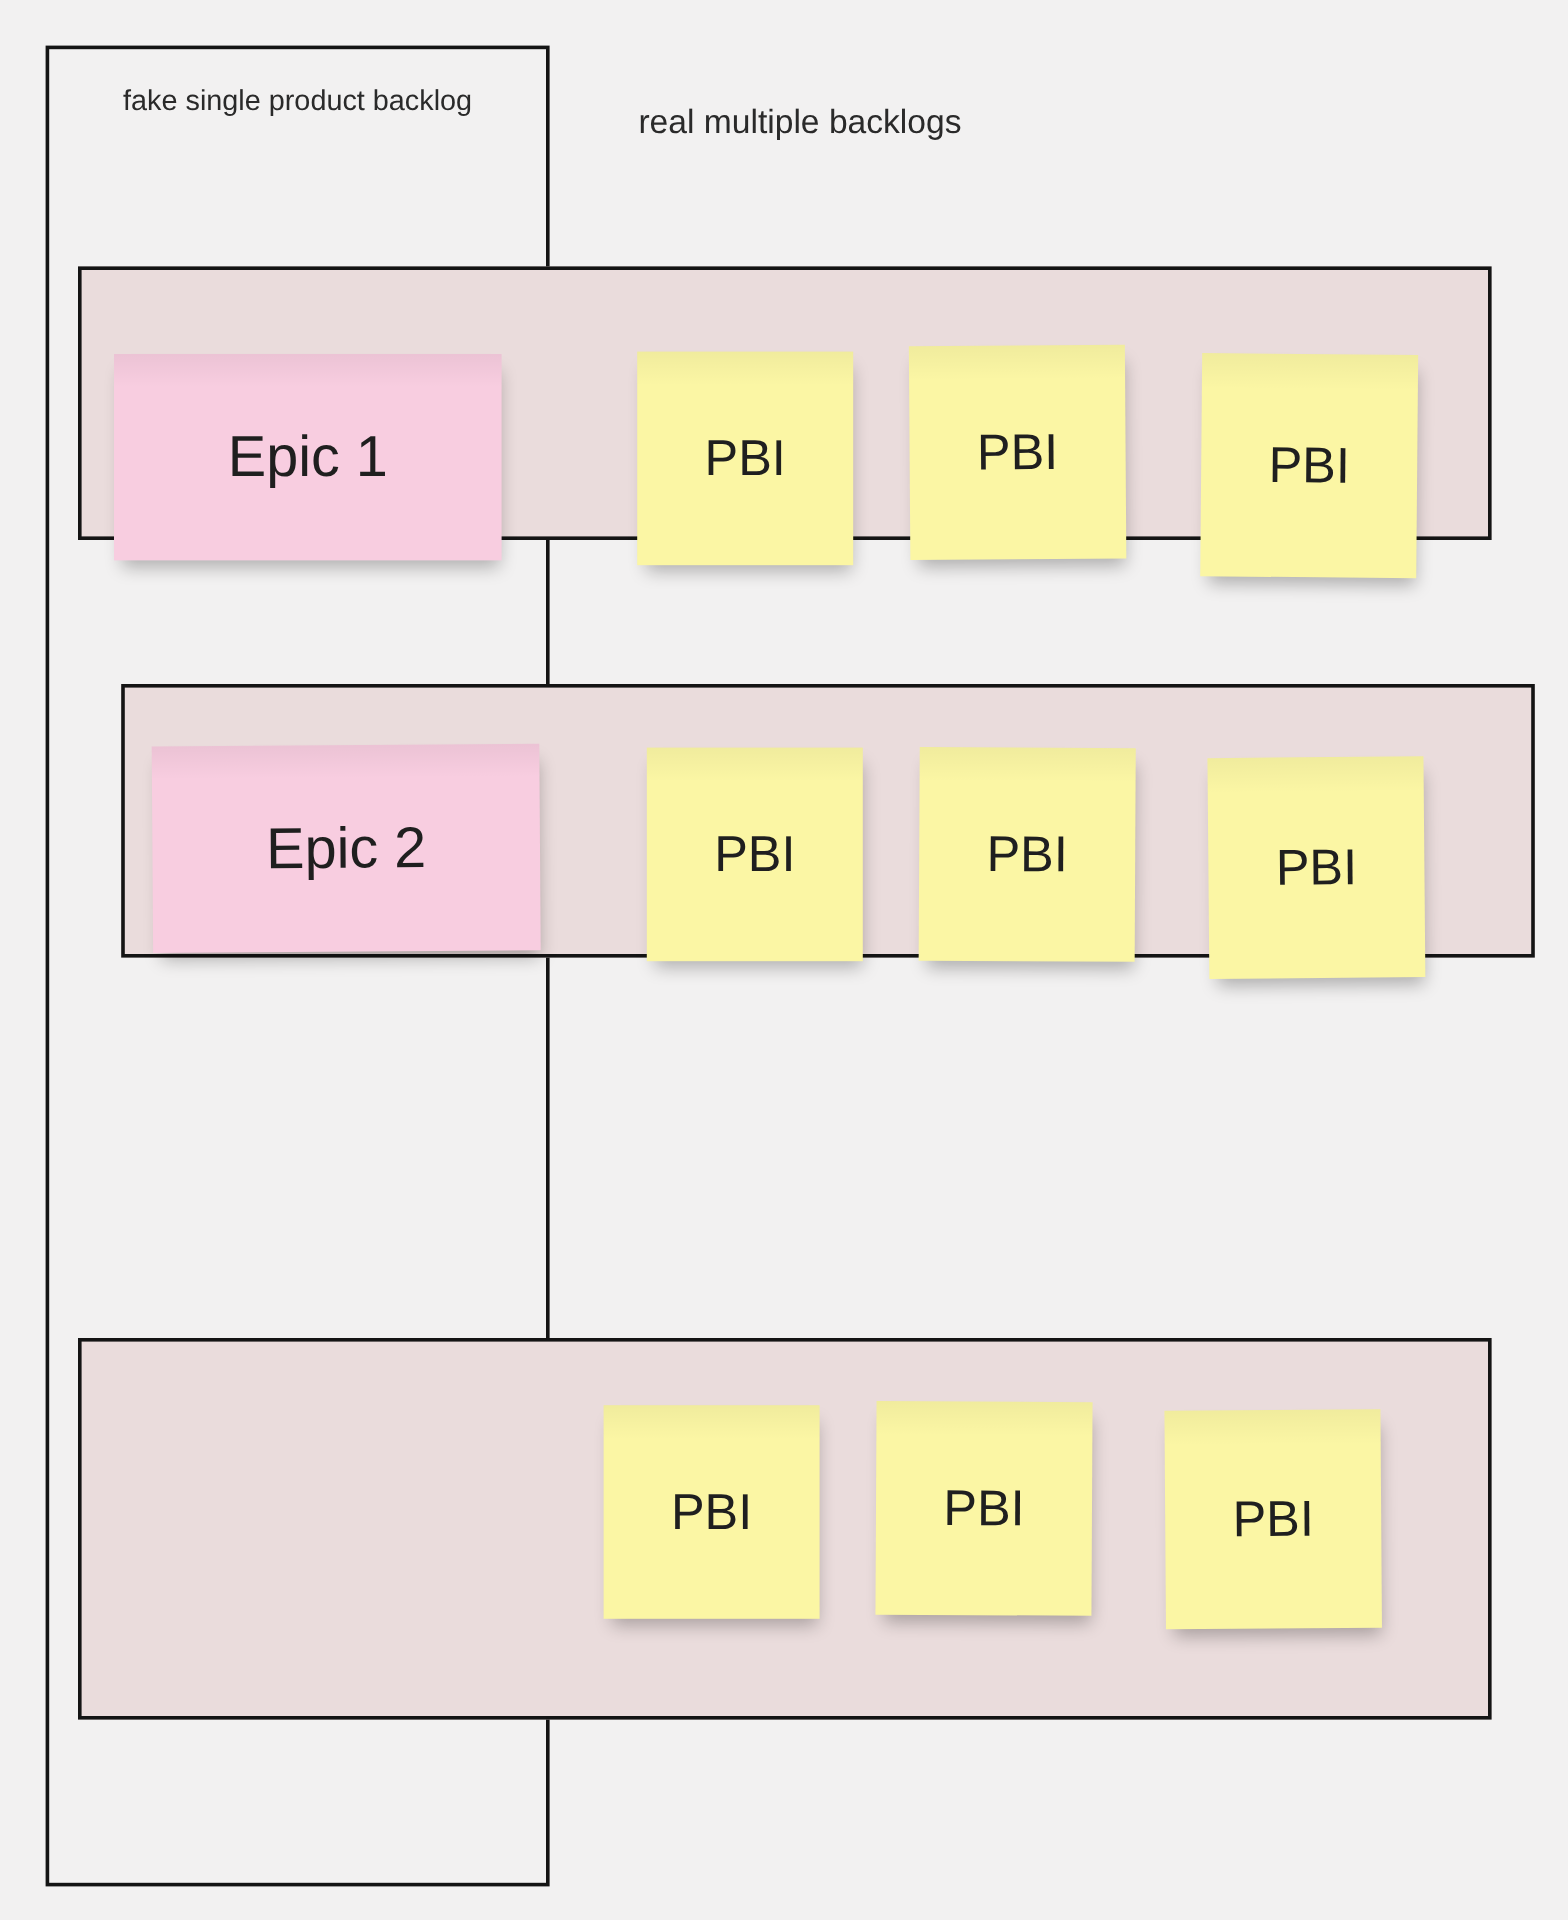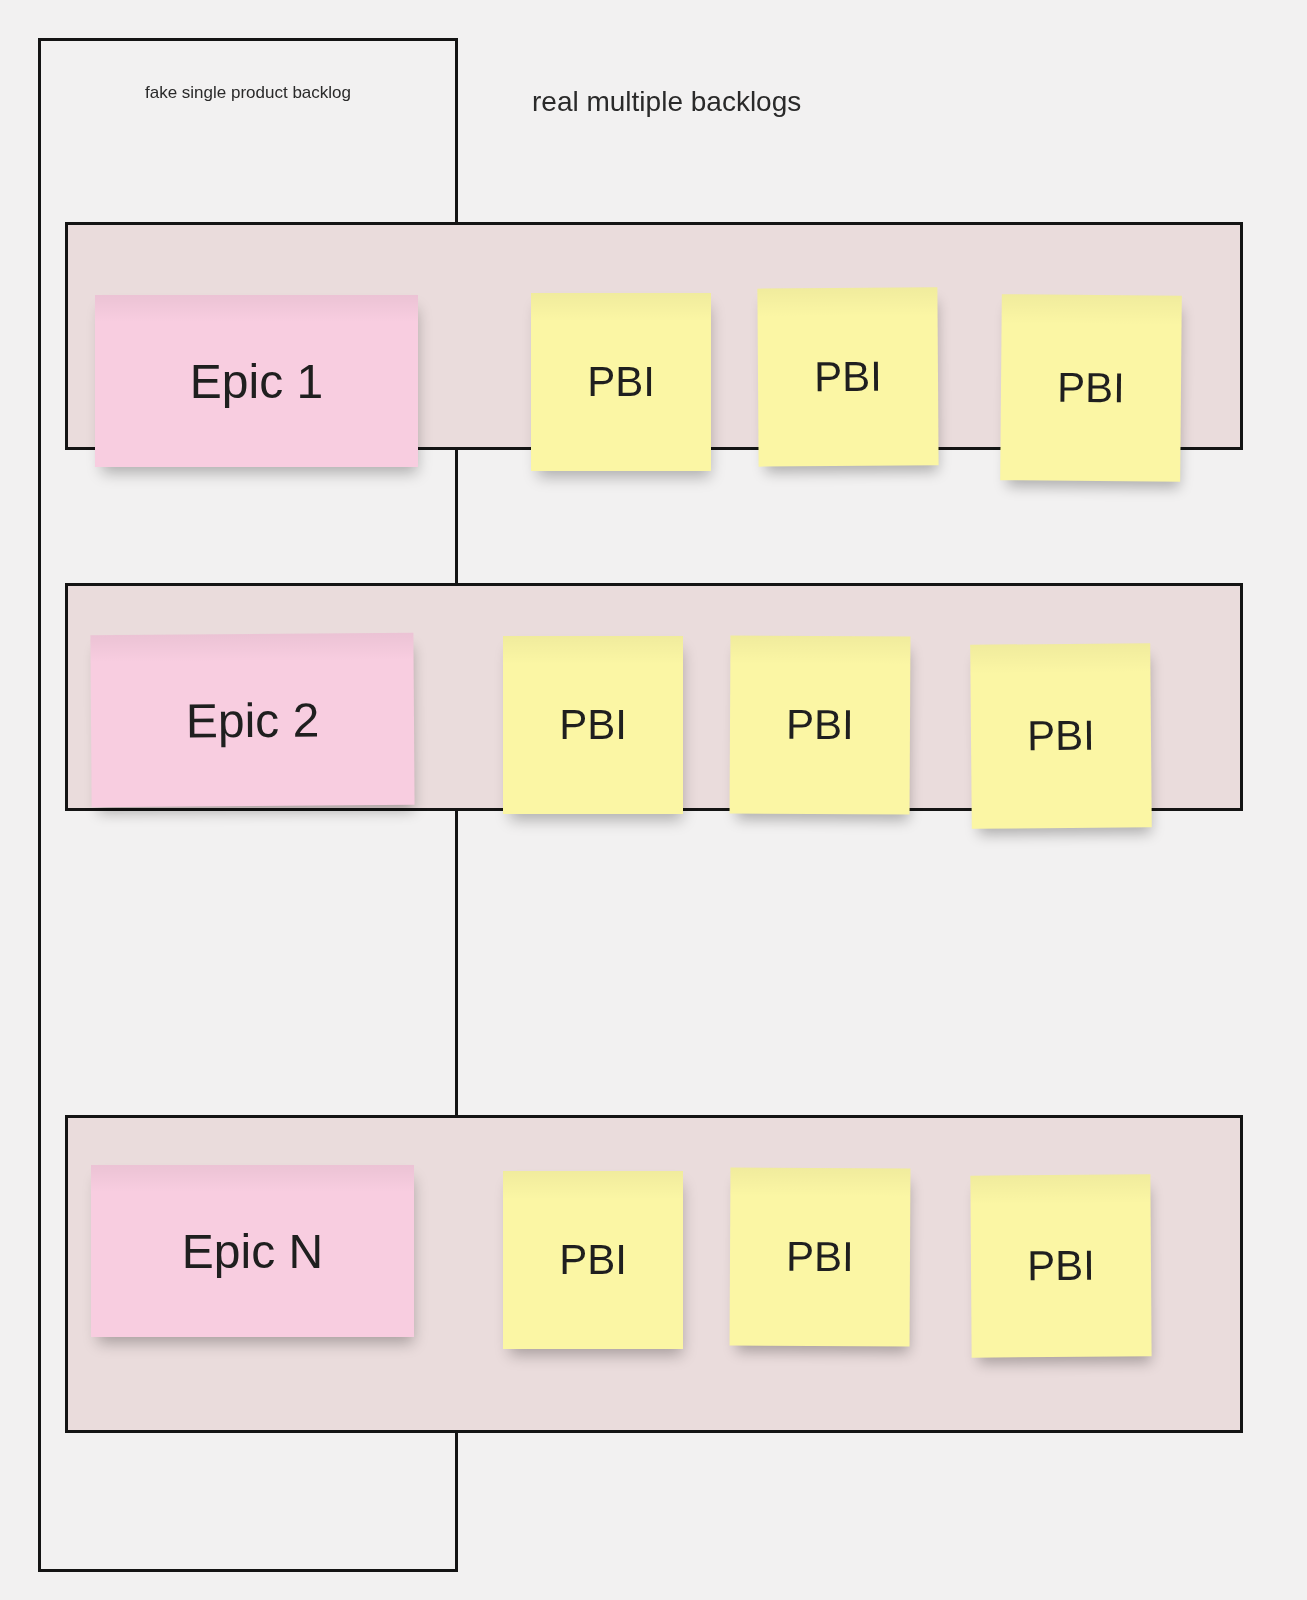--- a/index.html
+++ b/index.html
@@ -21,40 +21,40 @@
   }
   .fake-box{
     position:absolute;
     left:38px;top:38px;
     width:420px;height:1534px;
     border:3px solid var(--border);
     background:transparent;
   }
   .fake-box-label{
     position:absolute;
-    left:0;right:0;top:42px;
+    left:0;right:0;top:30px;
     text-align:center;
-    font-size:17px;
+    font-size:24px;
     color:#2a2a2a;
   }
   .real-label{
     position:absolute;
     left:532px;top:86px;
     font-size:28px;
     color:#2a2a2a;
   }
   .row{
     position:absolute;
     left:65px;
     width:1178px;height:228px;
     background:var(--row-bg);
     border:3px solid var(--border);
   }
   .row.r1{top:222px;}
-  .row.r2{top:583px;}
+  .row.r2{top:570px;margin-left:36px;}
   .row.r3{top:1115px;height:318px;}
   .note{
     position:absolute;
     display:flex;align-items:center;justify-content:center;
     box-shadow:3px 10px 14px -4px rgba(0,0,0,0.28);
   }
   .note .note-label{pointer-events:none;}
   .epic{
     width:323px;height:172px;
     background:linear-gradient(180deg, rgba(0,0,0,0.05) 0%, rgba(0,0,0,0) 16%), var(--epic-note);
@@ -114,23 +114,20 @@
     </div>
     <div class="note pbi p2">
       <span class="note-label">PBI</span>
     </div>
     <div class="note pbi p3">
       <span class="note-label">PBI</span>
     </div>
   </div>
 
   <div class="row r3">
-    <div class="note epic">
-      <span class="note-label">Epic N</span>
-    </div>
     <div class="note pbi p1">
       <span class="note-label">PBI</span>
     </div>
     <div class="note pbi p2">
       <span class="note-label">PBI</span>
     </div>
     <div class="note pbi p3">
       <span class="note-label">PBI</span>
     </div>
   </div>

